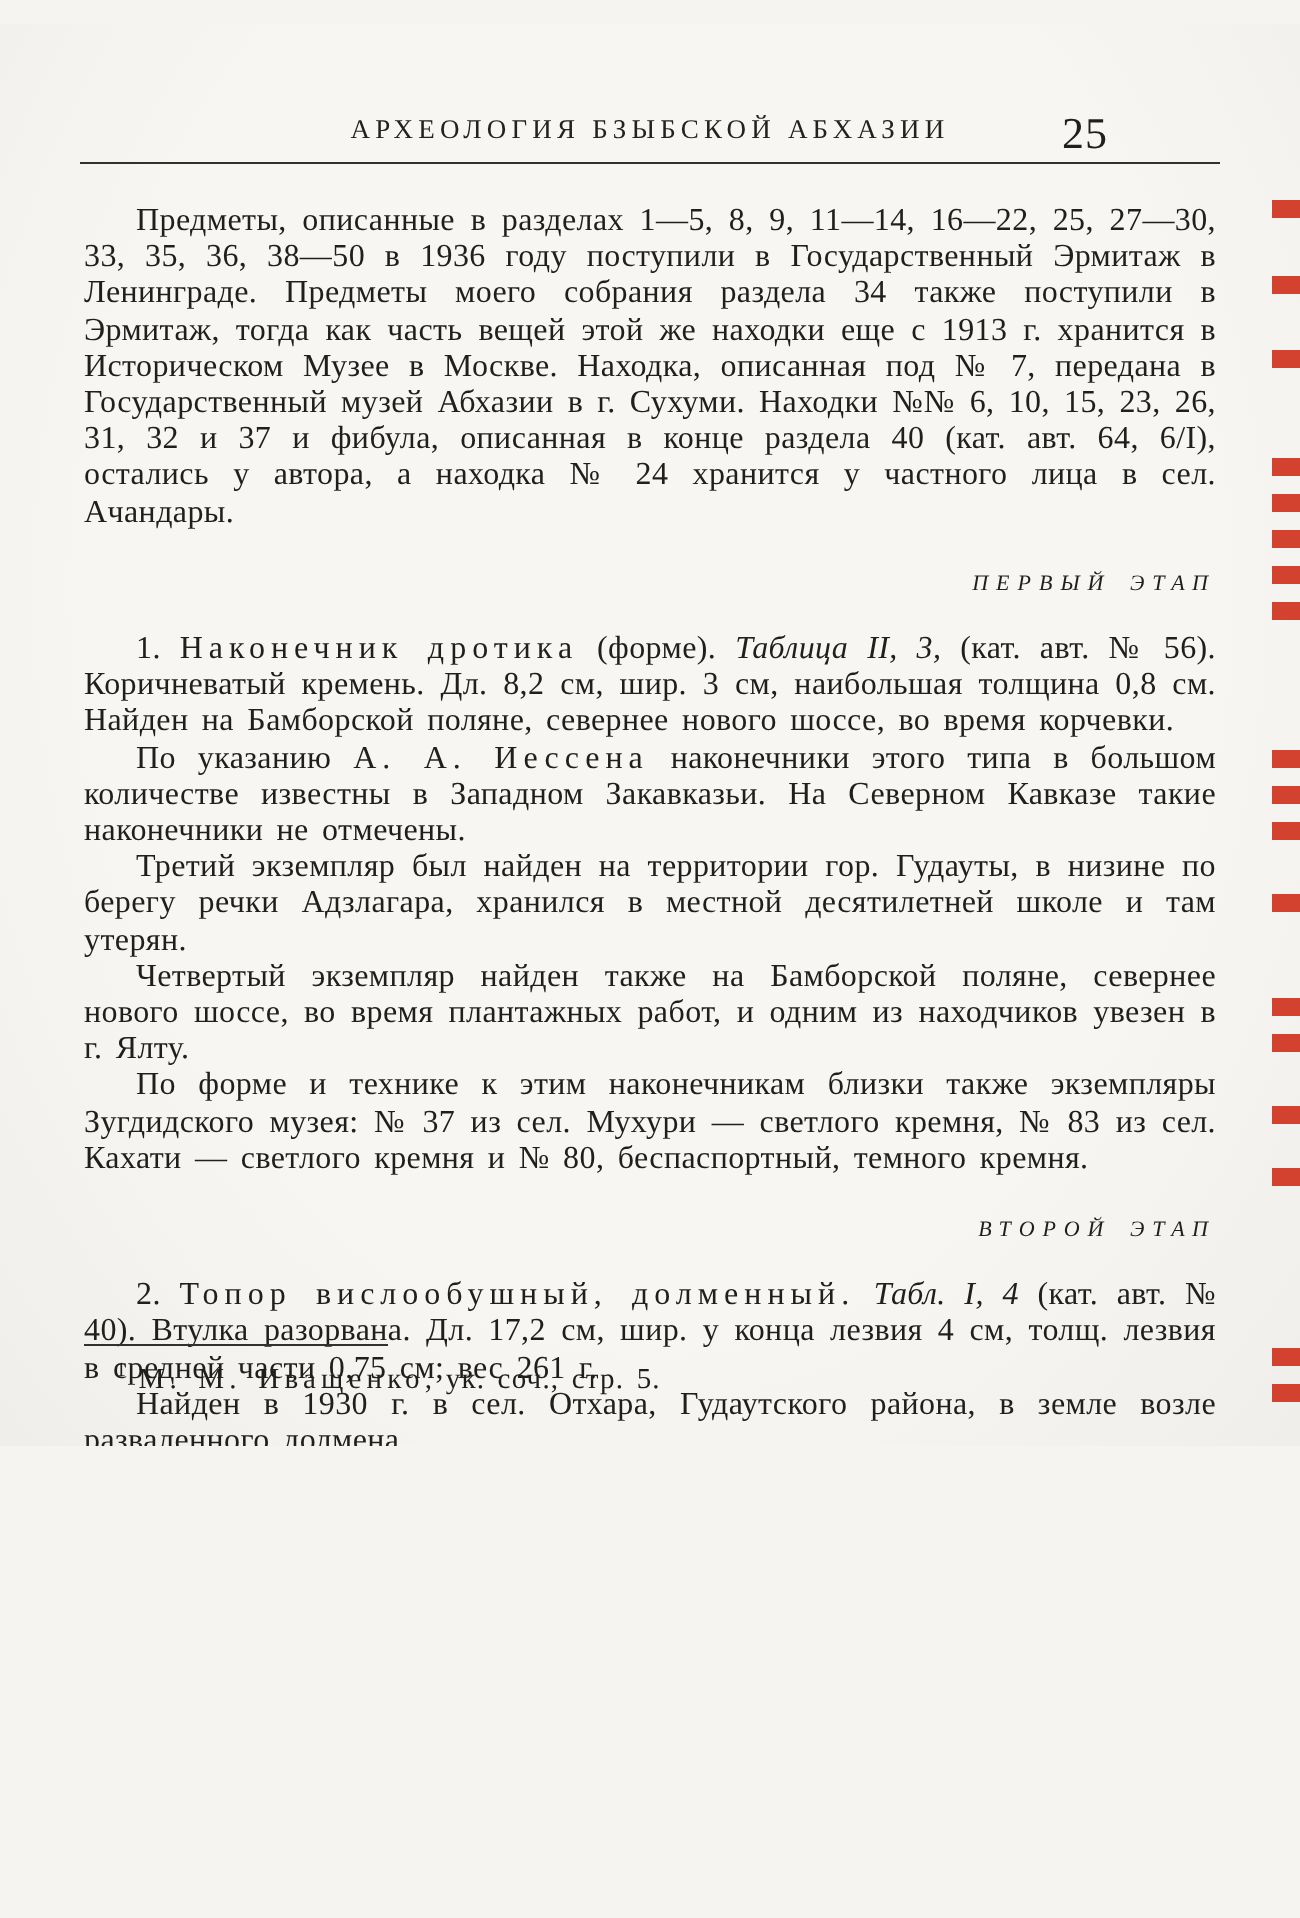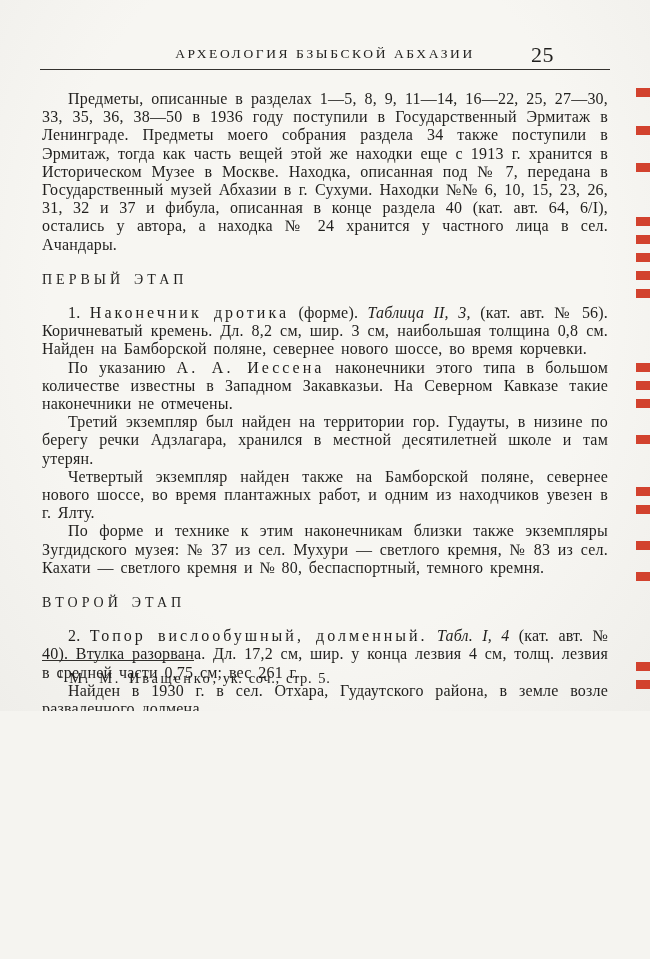--- a/index.html
+++ b/index.html
@@ -1,20 +1,20 @@
 <!DOCTYPE html>
 <html><head>
 <meta charset="utf-8">
 <style>
   * { margin:0; padding:0; box-sizing:border-box; }
   html,body { background:#f5f4f0; }
   .page {
     position:relative;
     width:650px; height:711px;
-    margin:0 auto;
+    margin:12px auto;
     background:#f5f4f0;
     background-image:radial-gradient(ellipse at 50% 40%, #f7f6f2 60%, #efeeea 100%);
     font-family:"Liberation Serif","DejaVu Serif",serif;
     color:#201f1d;
     overflow:hidden;
   }
   .running-head {
     position:relative;
     padding-top:44px;
     text-align:center;
@@ -47,25 +47,26 @@
   .para { text-indent:26px; }
   .spaced { letter-spacing:3px; }
   .ital { font-style:italic; }
   .fn-ref {
     font-size:10px;
     vertical-align:super;
     line-height:0;
     letter-spacing:0;
   }
   .stage-heading {
-    text-align:left;
+    text-align:right;
     font-weight:400;
-    font-size:14px;
+    font-size:11px;
     letter-spacing:4px;
     margin:17px 0 15px 0;
+    font-style:italic;
   }
   .footnote-area {
     position:absolute;
     left:42px; bottom:24px;
     width:566px;
     font-size:14.5px;
     line-height:17px;
   }
   .footnote-rule {
     width:152px;

